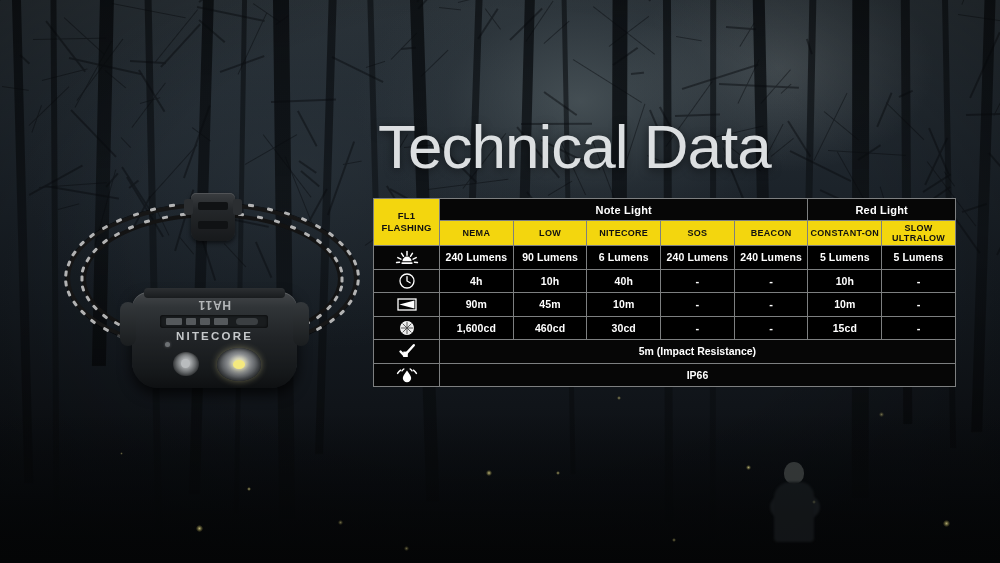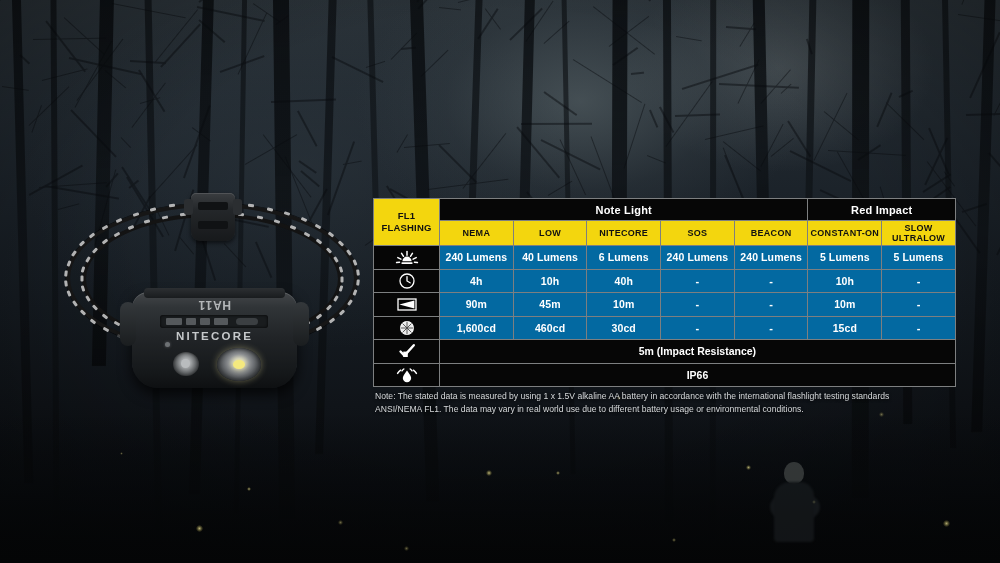--- a/index.html
+++ b/index.html
@@ -196,21 +196,21 @@
     height:22px; letter-spacing:.2px;
   }
   .hdr-mode {
     background:#f3d60e; color:#111; font-weight:bold; font-size:9px;
     height:25px; letter-spacing:.3px;
   }
   .row-ico {
     background:#060606; height:23.5px;
   }
   .cell {
-    background:#0369a1; color:#fff; font-weight:bold; font-size:10.5px;
+    background:#000000; color:#fff; font-weight:bold; font-size:10.5px;
     height:23.5px; letter-spacing:.1px;
   }
   .cell.dash { font-size:11px; }
   .cell-wide { background:#060606; color:#fff; font-weight:bold; font-size:10.5px; height:23.5px; }
 
   .ico { display:inline-block; vertical-align:middle; line-height:0; }
 
   
   .note {
     position:absolute; left:375px; top:390px; width:520px;
@@ -536,41 +536,42 @@
         <div class="oled-seg" style="left:54px;width:14px"></div>
         <div class="oled-seg" style="left:76px;width:22px;border-radius:6px;background:#3b3f42"></div>
       </div>
       <div class="brand-name">NITECORE</div>
       <div class="btn-dot"></div>
       <div class="led-aux"></div>
       <div class="led-main"></div>
     </div>
   </div>
 
+  <div class="title">Technical Data</div>
 
   <div class="tbl-wrap">
     <table class="spec">
       <colgroup>
         <col class="c-fl1">
         <col class="c-mode">
           <col class="c-mode">
           <col class="c-mode">
           <col class="c-mode">
         <col class="c-mode">
           <col class="c-mode">
           <col class="c-mode">
       </colgroup>
       <thead>
         <tr>
           <th class="hdr-fl1" rowspan="2">
             <div>FL1</div>
             <div>FLASHING</div>
           </th>
           <th class="hdr-group" colspan="5">Note Light</th>
-          <th class="hdr-group" colspan="2">Red Impact</th>
+          <th class="hdr-group" colspan="2">Red Light</th>
         </tr>
         <tr>
           <th class="hdr-mode">NEMA</th>
           <th class="hdr-mode">LOW</th>
           <th class="hdr-mode">NITECORE</th>
           <th class="hdr-mode">SOS</th>
           <th class="hdr-mode">BEACON</th>
           <th class="hdr-mode">CONSTANT-ON</th>
           <th class="hdr-mode">SLOW ULTRALOW</th>
         </tr>
@@ -589,21 +590,21 @@
                   <path d="M22.2 8.6 L19.1 10.1"></path>
                   <path d="M2.6 13.6 L5.6 13.2"></path>
                   <path d="M23.4 13.6 L20.4 13.2"></path>
                 </g>
                 <path d="M13 7.6 a4.6 4.6 0 0 1 4.6 4.6 H8.4 A4.6 4.6 0 0 1 13 7.6 z" fill="#fff"></path>
                 <rect x="7.4" y="13.2" width="11.2" height="1.7" rx="0.7" fill="#fff"></rect>
               </svg>
             </span>
           </td>
           <td class="cell">240 Lumens</td>
-          <td class="cell">40 Lumens</td>
+          <td class="cell">90 Lumens</td>
           <td class="cell">6 Lumens</td>
           <td class="cell">240 Lumens</td>
           <td class="cell">240 Lumens</td>
           <td class="cell">5 Lumens</td>
           <td class="cell">5 Lumens</td>
         </tr>
 
         <tr>
           <td class="row-ico">
             <span class="ico">
@@ -690,15 +691,14 @@
               </svg>
             </span>
           </td>
           <td class="cell-wide" colspan="7">IP66</td>
         </tr>
 
       </tbody>
     </table>
   </div>
 
-  <div class="note">Note: The stated data is measured by using 1 x 1.5V alkaline AA battery in accordance with the international flashlight testing standards ANSI/NEMA FL1. The data may vary in real world use due to different battery usage or environmental conditions.</div>
 
 </div>
 
 </body></html>

